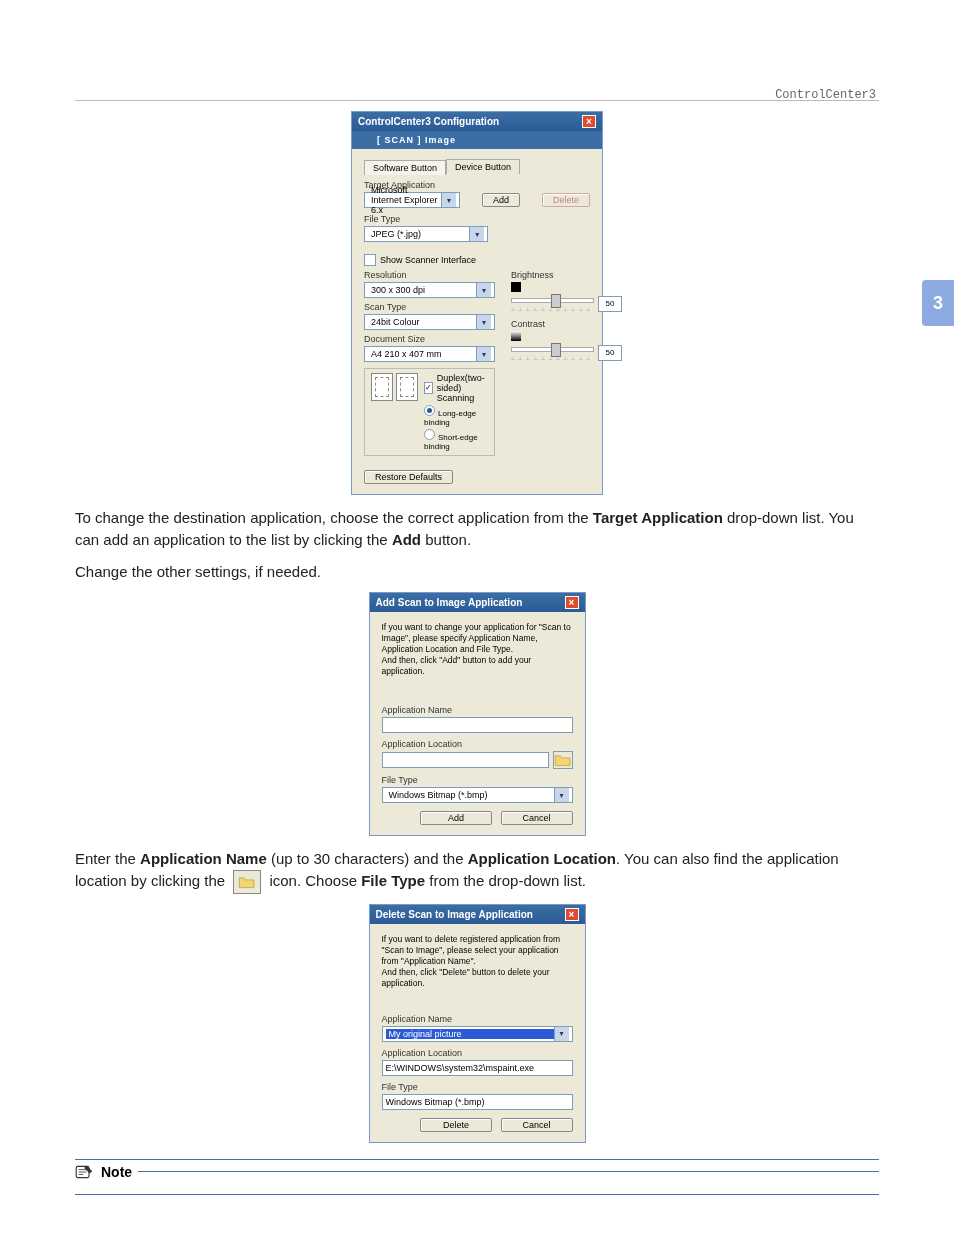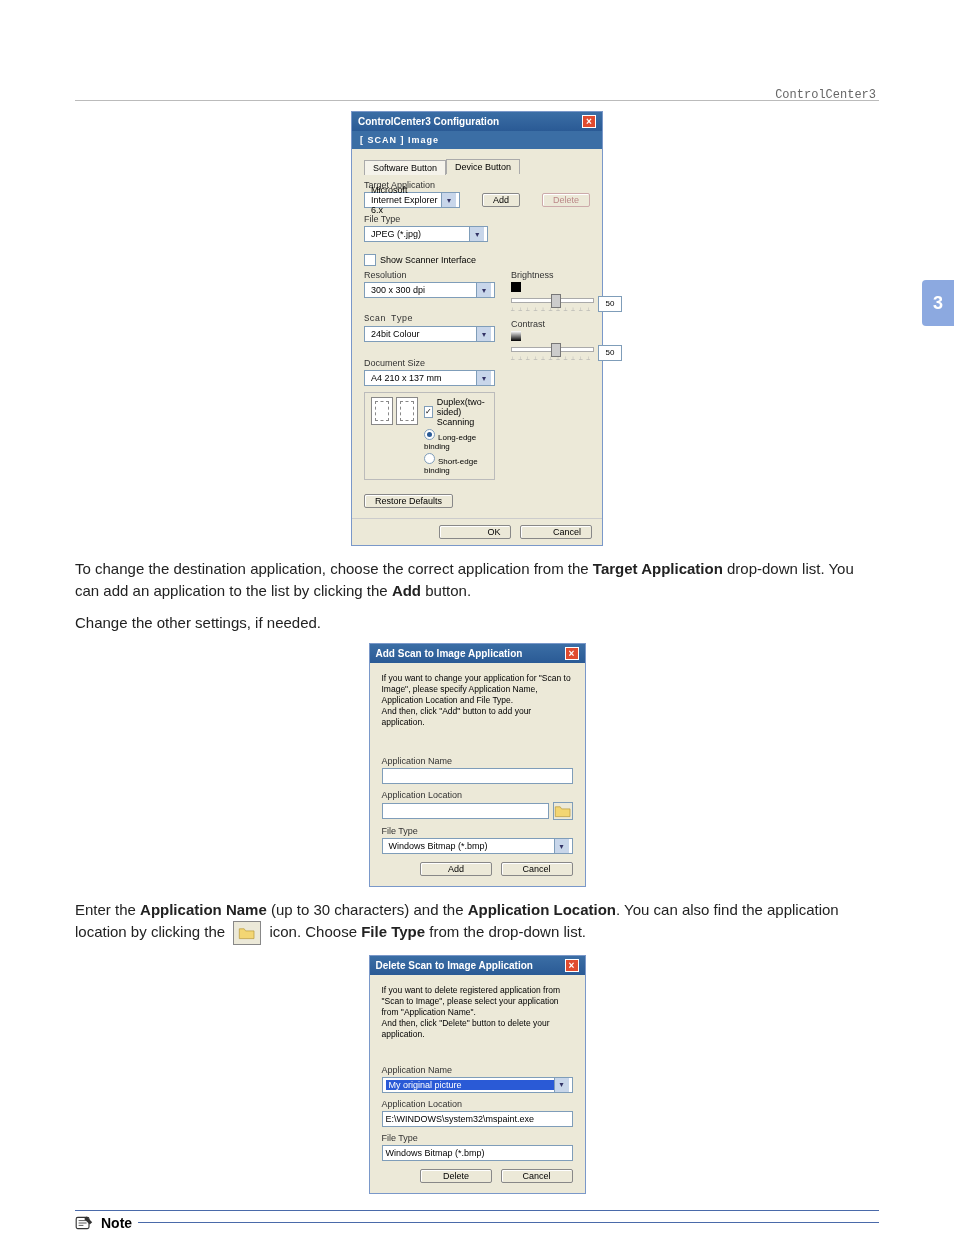--- a/index.html
+++ b/index.html
@@ -75,21 +75,21 @@
     align-items: center;
     justify-content: center;
     font-size: 10px;
     border: 1px solid #fff;
     box-sizing: border-box;
   }
   .sub-bar {
     background: #3b6ea5;
     color: #fff;
     font-size: 9px;
-    padding: 4px 8px;
+    padding: 4px 25px;
     font-weight: bold;
     letter-spacing: 1px;
   }
   .dlg-body {
     padding: 10px 12px;
     background: #ece9d8;
   }
   .field-label { font-size: 9px; color: #333; margin-bottom: 2px; }
   .input-box {
     border: 1px solid #7f9db9;
@@ -234,28 +234,28 @@
           <span>Show Scanner Interface</span>
         </div>
 
         <div class="two-col" style="margin-top:4px;">
           <div class="col">
             <div class="field-label">Resolution</div>
             <div class="input-box input-dd">
               <span class="text">300 x 300 dpi</span>
               <span class="dd-arrow">▾</span>
             </div>
-            <div class="field-label" style="margin-top:16px;font-family:Liberation Mono, monospace;">Scan Type</div>
+            <div class="field-label" style="margin-top:4px;">Scan Type</div>
             <div class="input-box input-dd">
               <span class="text">24bit Colour</span>
               <span class="dd-arrow">▾</span>
             </div>
-            <div class="field-label" style="margin-top:16px;">Document Size</div>
+            <div class="field-label" style="margin-top:4px;">Document Size</div>
             <div class="input-box input-dd">
-              <span class="text">A4 210 x 137 mm</span>
+              <span class="text">A4 210 x 407 mm</span>
               <span class="dd-arrow">▾</span>
             </div>
             <div class="group-box" style="margin-top:6px;">
               <div style="display:flex; gap:3px;">
                 <span class="preview-thumb">
                     <span class="dashed-box"></span>
                   </span>
                 <span class="preview-thumb">
                     <span class="dashed-box"></span>
                   </span>
@@ -294,24 +294,20 @@
               <span class="small-box">50</span>
             </div>
           </div>
         </div>
 
         <div style="margin-top:14px;">
           <span class="btn">Restore Defaults</span>
         </div>
       </div>
     </div>
-    <div style="border-top:1px solid #ccc; padding:6px 10px; text-align:right; background:#ece9d8;">
-      <span class="btn" style="min-width:50px;">OK</span>
-      <span class="btn" style="min-width:50px; margin-left:6px;">Cancel</span>
-    </div>
   </div>
 
   <p class="body-text">
     <span>To change the destination application, choose the correct application from the </span><b>Target Application</b><span> drop-down list. You can add an application to the list by clicking the </span><b>Add</b><span> button.</span>
   </p>
 
   <p class="body-text">Change the other settings, if needed.</p>
 
   <div class="screenshot-img" style="width:215px;">
     <div class="win-title">

